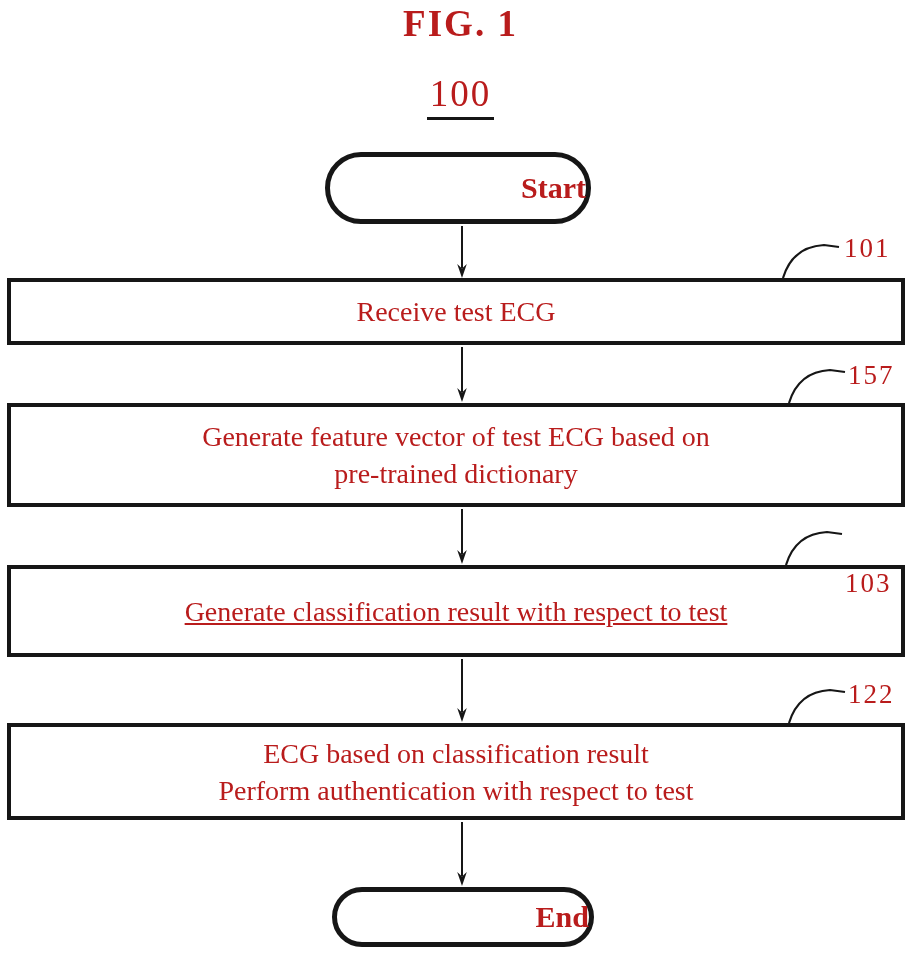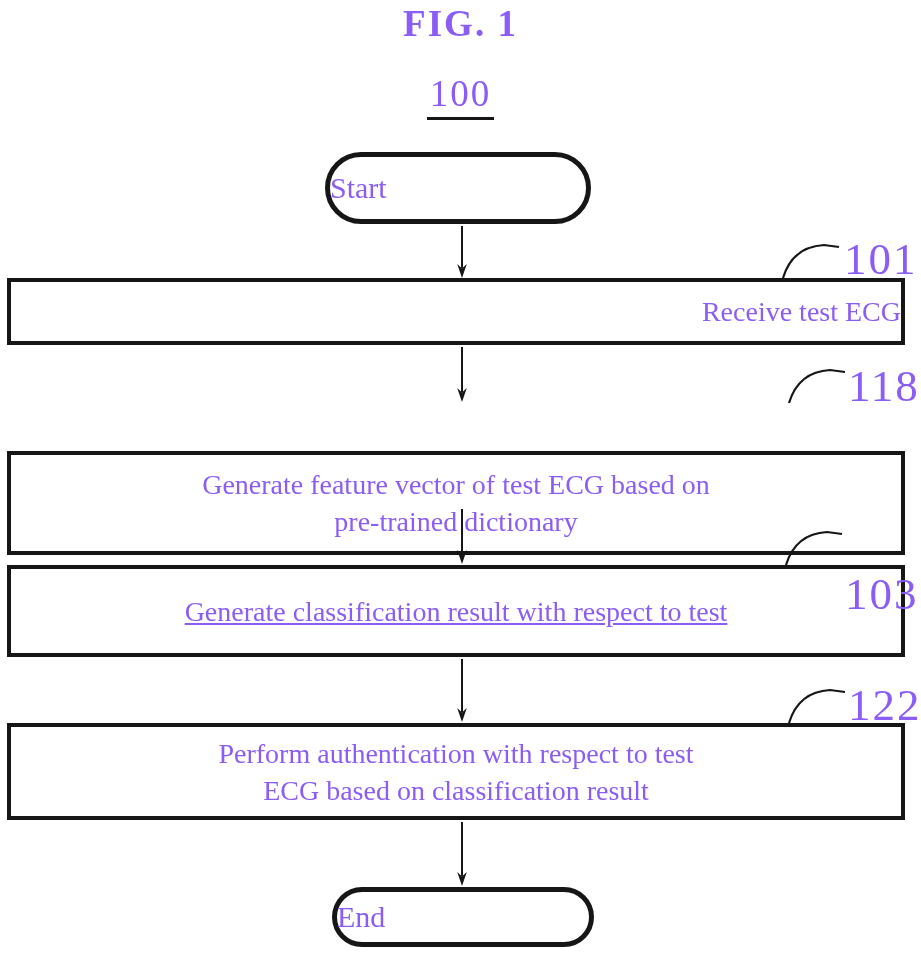--- a/index.html
+++ b/index.html
@@ -6,21 +6,21 @@
     margin: 0;
     padding: 0;
     background: #ffffff;
   }
   .canvas {
     position: relative;
     width: 921px;
     height: 957px;
     background: #ffffff;
     font-family: "Liberation Serif", "DejaVu Serif", serif;
-    color: #8b5cf6;
+    color: #b91c1c;
     overflow: hidden;
   }
   .fig-title {
     position: absolute;
     top: 2px;
     left: 0;
     width: 100%;
     text-align: center;
     font-size: 37px;
     font-weight: bold;
@@ -41,42 +41,43 @@
     letter-spacing: 2px;
   }
   .terminal {
     position: absolute;
     box-sizing: border-box;
     border: 5px solid #161616;
     border-radius: 38px;
     background: #ffffff;
     display: flex;
     align-items: center;
-    justify-content: flex-start;
+    justify-content: flex-end;
     font-size: 30px;
+    font-weight: bold;
   }
   .terminal.start { left: 325px; top: 152px; width: 266px; height: 72px; }
   .terminal.end   { left: 332px; top: 887px; width: 262px; height: 60px; }
   .box {
     position: absolute;
     left: 7px;
     width: 898px;
     box-sizing: border-box;
     border: 4px solid #161616;
     background: #ffffff;
     display: flex;
     flex-direction: column;
     align-items: center;
     justify-content: center;
     text-align: center;
     font-size: 28px;
     line-height: 37px;
   }
-  .box-101 { top: 278px; height: 67px; align-items: flex-end; }
-  .box-102 { top: 403px; height: 104px; margin-top: 48px; }
+  .box-101 { top: 278px; height: 67px; }
+  .box-102 { top: 403px; height: 104px; }
   .box-103 { top: 565px; height: 92px; text-decoration: underline; }
   .box-104 { top: 723px; height: 97px; }
   .arrow {
     position: absolute;
     left: 454px;
     width: 16px;
   }
   .arrow line {
     stroke: #161616;
     stroke-width: 2;
@@ -89,21 +90,21 @@
     width: 62px;
     height: 40px;
   }
   .leader path {
     stroke: #161616;
     stroke-width: 2.2;
     fill: none;
   }
   .ref-label {
     position: absolute;
-    font-size: 45px;
+    font-size: 27px;
     letter-spacing: 2px;
     white-space: nowrap;
   }
   .lbl-101 { left: 844px; top: 233px; }
   .lbl-102 { left: 848px; top: 360px; }
   .lbl-103 { left: 845px; top: 521px; margin-top: 47px; }
   .lbl-104 { left: 848px; top: 679px; }
   .ldr-101 { left: 780px; top: 240px; }
   .ldr-102 { left: 786px; top: 365px; }
   .ldr-103 { left: 783px; top: 527px; }
@@ -142,43 +143,43 @@
     <polygon points="8,55 3.2,41 8,45.5 12.8,41"></polygon>
   </svg>
 
   <div class="box box-102">
     <div>Generate feature vector of test ECG based on</div>
     <div>pre-trained dictionary</div>
   </div>
   <svg class="leader ldr-102" viewBox="0 0 62 40">
     <path d="M3,38 C10,15 26,6 44,5 L59,7"></path>
   </svg>
-  <div class="ref-label lbl-102">118</div>
+  <div class="ref-label lbl-102">157</div>
 
   <svg class="arrow" style="top:509px; height:55px;" viewBox="0 0 16 55">
     <line x1="8" y1="0" x2="8" y2="45"></line>
     <polygon points="8,55 3.2,41 8,45.5 12.8,41"></polygon>
   </svg>
 
   <div class="box box-103">
     <div>Generate classification result with respect to test</div>
   </div>
   <svg class="leader ldr-103" viewBox="0 0 62 40">
     <path d="M3,38 C10,15 26,6 44,5 L59,7"></path>
   </svg>
   <div class="ref-label lbl-103">103</div>
 
   <svg class="arrow" style="top:659px; height:63px;" viewBox="0 0 16 63">
     <line x1="8" y1="0" x2="8" y2="53"></line>
     <polygon points="8,63 3.2,49 8,53.5 12.8,49"></polygon>
   </svg>
 
   <div class="box box-104">
+    <div>ECG based on classification result</div>
     <div>Perform authentication with respect to test</div>
-    <div>ECG based on classification result</div>
   </div>
   <svg class="leader ldr-104" viewBox="0 0 62 40">
     <path d="M3,38 C10,15 26,6 44,5 L59,7"></path>
   </svg>
   <div class="ref-label lbl-104">122</div>
 
   <svg class="arrow" style="top:822px; height:64px;" viewBox="0 0 16 64">
     <line x1="8" y1="0" x2="8" y2="54"></line>
     <polygon points="8,64 3.2,50 8,54.5 12.8,50"></polygon>
   </svg>

